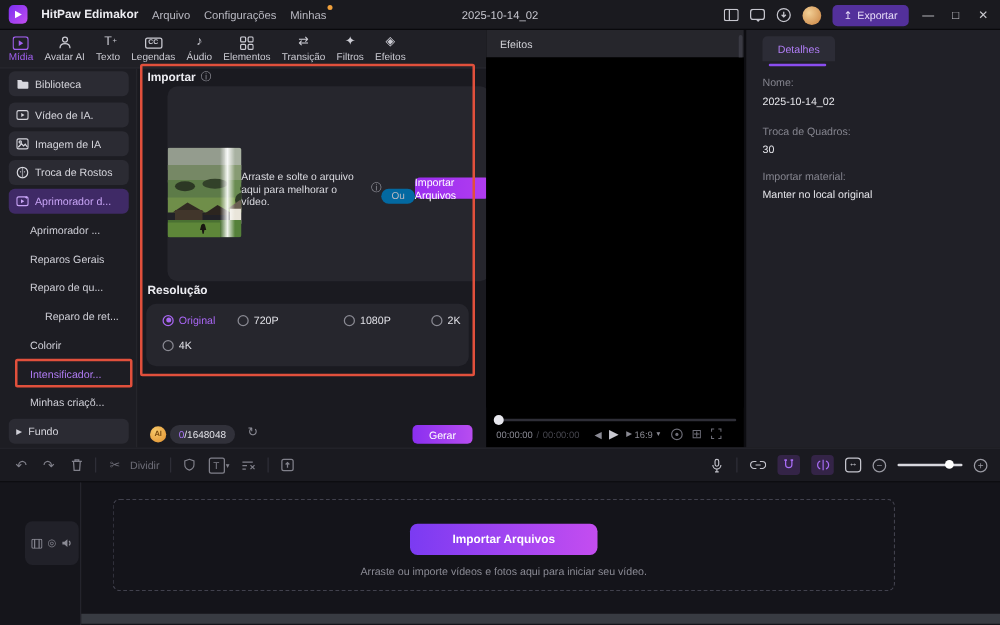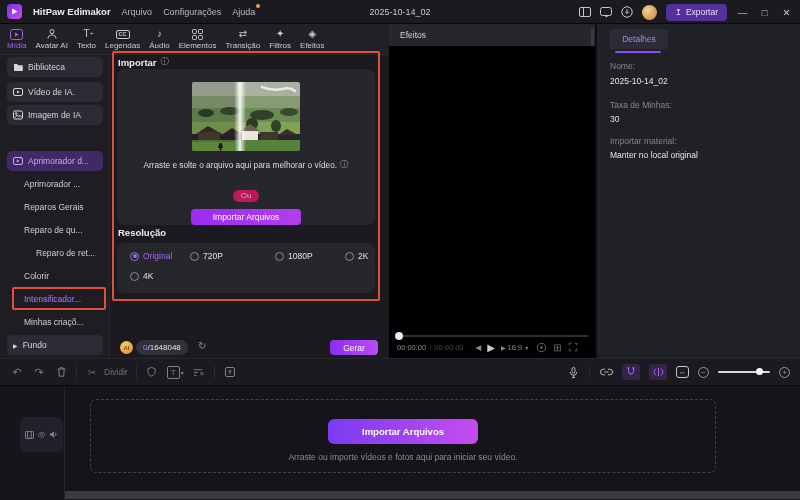--- a/index.html
+++ b/index.html
@@ -45,25 +45,25 @@
            color:#d6d6dd;font-size:8.5px;white-space:nowrap;overflow:hidden;}
   .sb-item.active{background:#3f2a66;color:#c9a5f7;}
   .sb-sub{position:absolute;left:24px;height:12px;color:#cfcfd7;font-size:8.5px;white-space:nowrap;}
   .sb-sub.hl{color:#b07cf5;}
   .sb-exp{font-size:6px;color:#cfcfd7;}
 
   
   .importpanel{position:absolute;left:110px;top:55px;width:279px;height:303px;background:#1a1a20;}
   .ip-title{position:absolute;left:8px;font-weight:bold;color:#ececf1;font-size:9.5px;display:flex;gap:4px;align-items:center;}
   .info{color:#9a9aa3;font-weight:normal;font-size:8.5px;}
-  .dropcard{position:absolute;left:7px;top:14px;width:258px;height:156px;background:#26262d;border-radius:8px;
-            display:flex;flex-direction:column;align-items:center;}
+  .dropcard{position:absolute;left:24px;top:14px;width:258px;height:156px;background:#26262d;border-radius:8px;
+            display:flex;align-items:center;}
   .thumb{margin-top:13px;width:108px;height:72px;border-radius:2px;overflow:hidden;}
   .droptext{margin-top:8px;font-size:8.3px;color:#dcdce2;display:flex;gap:3px;align-items:center;}
-  .oupill{margin-top:19px;background:#be185d;color:#b9b9c1;font-size:8px;padding:1.5px 8px;border-radius:8px;}
+  .oupill{margin-top:19px;background:#0369a1;color:#b9b9c1;font-size:8px;padding:1.5px 8px;border-radius:8px;}
   .ip-btn{margin-top:7px;width:110px;height:17px;border-radius:4px;background:linear-gradient(90deg,#9a2df0,#b23df0);
           color:#fff;font-size:8.5px;display:flex;align-items:center;justify-content:center;}
   .rescard{position:absolute;left:7px;top:188px;width:258px;height:50px;background:#26262d;border-radius:8px;}
   .radio{position:absolute;display:flex;align-items:center;gap:4px;font-size:8.5px;color:#e0e0e6;}
   .rdot{width:9px;height:9px;border:1px solid #8a8a93;border-radius:50%;box-sizing:border-box;
         display:flex;align-items:center;justify-content:center;}
   .radio.sel{color:#a866f2;}
   .radio.sel .rdot{border-color:#a866f2;}
   .rdot-in{width:4px;height:4px;border-radius:50%;background:transparent;}
   .radio.sel .rdot-in{background:#a866f2;}
@@ -147,21 +147,21 @@
     <div class="tb-left">
       <span class="applogo">
         <svg width="9" height="9" viewBox="0 0 9 9">
             <path d="M2 1.5 L7.5 4.5 L2 7.5 Z" fill="#fff"></path>
           </svg>
       </span>
       <span class="appname">HitPaw Edimakor</span>
       <span class="menu">Arquivo</span>
       <span class="menu">Configurações</span>
       <span class="menu ajuda">
-        <span>Ajuda</span>
+        <span>Minhas</span>
         <span class="ndot"></span>
       </span>
     </div>
     <div class="tb-center">2025-10-14_02</div>
     <div class="tb-right">
       <span class="tbicon">
         <svg width="12" height="10" viewBox="0 0 12 10" fill="none" stroke="currentColor">
             <rect x="0.5" y="0.5" width="11" height="9" rx="1.5"></rect>
             <line x1="4.5" y1="0.5" x2="4.5" y2="9.5"></line>
           </svg>
@@ -270,20 +270,31 @@
       <span>Imagem de IA</span>
     </div>
     <div class="sb-item" style="top:27px;">
       <span>
         <svg width="10" height="10" viewBox="0 0 10 10" fill="none" stroke="currentColor">
             <rect x="0.5" y="1.5" width="9" height="7" rx="1.5"></rect>
             <path d="M4 3.4L6.6 5 4 6.6Z" fill="currentColor" stroke="none"></path>
           </svg>
       </span>
       <span>Vídeo de IA.</span>
+    </div>
+    <div class="sb-item" style="top:73px;">
+      <span>
+        <svg width="10" height="10" viewBox="0 0 10 10" fill="none" stroke="currentColor">
+            <circle cx="5" cy="5" r="4.2"></circle>
+            <line x1="5" y1="0.8" x2="5" y2="9.2" opacity="0.6"></line>
+            <circle cx="3.4" cy="4.4" r="0.5" fill="currentColor" stroke="none"></circle>
+            <circle cx="6.6" cy="4.4" r="0.5" fill="currentColor" stroke="none"></circle>
+          </svg>
+      </span>
+      <span>Troca de Rostos</span>
     </div>
     <div class="sb-item active" style="top:96px;">
       <span>
         <svg width="10" height="10" viewBox="0 0 10 10" fill="none" stroke="currentColor">
             <rect x="0.5" y="1.5" width="9" height="7" rx="1.5"></rect>
             <path d="M3.8 3.4L6.4 5 3.8 6.6Z" fill="currentColor" stroke="none"></path>
             <path d="M8 0.5l.4 1 .9.4-.9.4-.4 1-.4-1-.9-.4.9-.4z" fill="currentColor" stroke="none"></path>
           </svg>
       </span>
       <span>Aprimorador d...</span>
@@ -428,21 +439,21 @@
           </svg>
       </span>
     </div>
   </div>
 
   <div class="details">
     <div class="dt-tab">Detalhes</div>
     <div class="dt-underline"></div>
     <div class="dt-label" style="top:37px;">Nome:</div>
     <div class="dt-value" style="top:52px;">2025-10-14_02</div>
-    <div class="dt-label" style="top:76px;">Taxa de Minhas:</div>
+    <div class="dt-label" style="top:76px;">Troca de Quadros:</div>
     <div class="dt-value" style="top:90px;">30</div>
     <div class="dt-label" style="top:112px;text-align:right;">Importar material:</div>
     <div class="dt-value" style="top:126px;">Manter no local original</div>
   </div>
 
   <div class="toolbar">
     <span class="tbtn" style="font-size:11px;">↶</span>
     <span class="tbtn" style="font-size:11px;">↷</span>
     <span class="tbtn">
       <svg width="11" height="12" viewBox="0 0 11 12" fill="none" stroke="currentColor">

